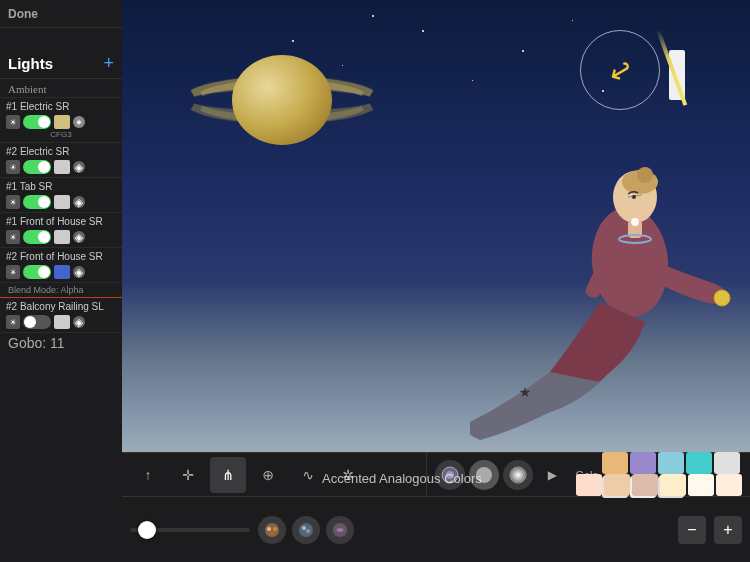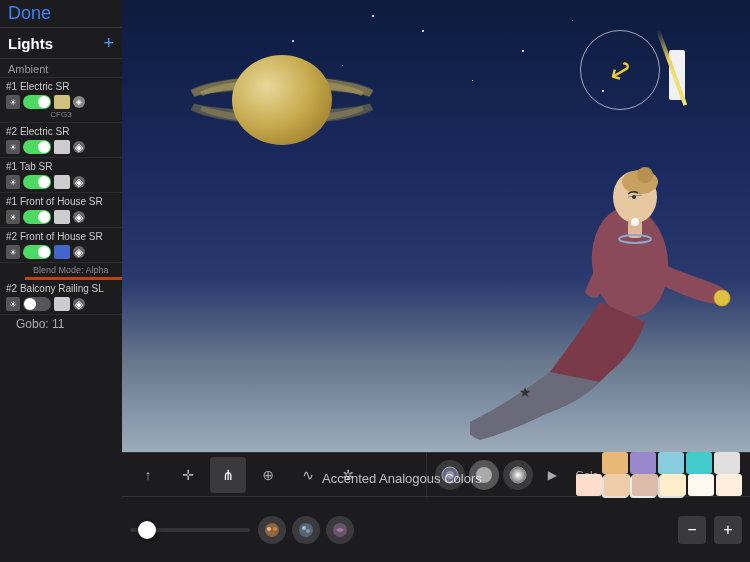--- a/index.html
+++ b/index.html
@@ -29,32 +29,34 @@
 
     #done-bar {
       height: 28px;
       display: flex;
       align-items: center;
       padding: 0 8px;
       border-bottom: 1px solid #333;
       flex-shrink: 0;
     }
     #done-btn {
-      color: #3b82f6;
-      font-size: 18px;
-      cursor: pointer;
+      color: #a3a3a3;
+      font-size: 12px;
+      cursor: pointer;
+      font-weight: bold;
     }
 
     #lights-header {
       display: flex;
       align-items: center;
       justify-content: space-between;
       padding: 6px 8px;
       border-bottom: 1px solid #333;
       flex-shrink: 0;
+      margin-top: 20px;
     }
     #lights-title {
       font-size: 15px;
       font-weight: 600;
       color: #fff;
     }
     #add-light-btn {
       color: #4a9eff;
       font-size: 18px;
       cursor: pointer;
@@ -66,20 +68,21 @@
       overflow-y: auto;
       overflow-x: hidden;
     }
     #light-list::-webkit-scrollbar { width: 0; }
 
     .light-section-header {
       padding: 4px 8px 2px;
       font-size: 11px;
       color: #999;
       border-bottom: 1px solid #2a2a2a;
+      font-family: Liberation Serif, serif;
     }
 
     .light-item {
       padding: 3px 6px;
       border-bottom: 1px solid #2a2a2a;
     }
     .light-item-name {
       font-size: 10px;
       color: #ccc;
       margin-bottom: 3px;
@@ -135,27 +138,26 @@
       flex-shrink: 0;
       display: flex;
       align-items: center;
       justify-content: center;
     }
 
     .blend-mode-row {
       padding: 2px 8px;
       font-size: 9px;
       color: #888;
-      border-bottom: 3px solid #c2410c;
-      margin-left: 25px;
+      border-bottom: 1px solid #c2410c;
     }
 
     .gobo-row {
-      padding: 2px 16px;
-      font-size: 12px;
+      padding: 2px 8px;
+      font-size: 14px;
       color: #aaa;
     }
 
     
     #main-canvas {
       position: absolute;
       left: 122px;
       top: 0;
       width: 628px;
       height: 562px;

